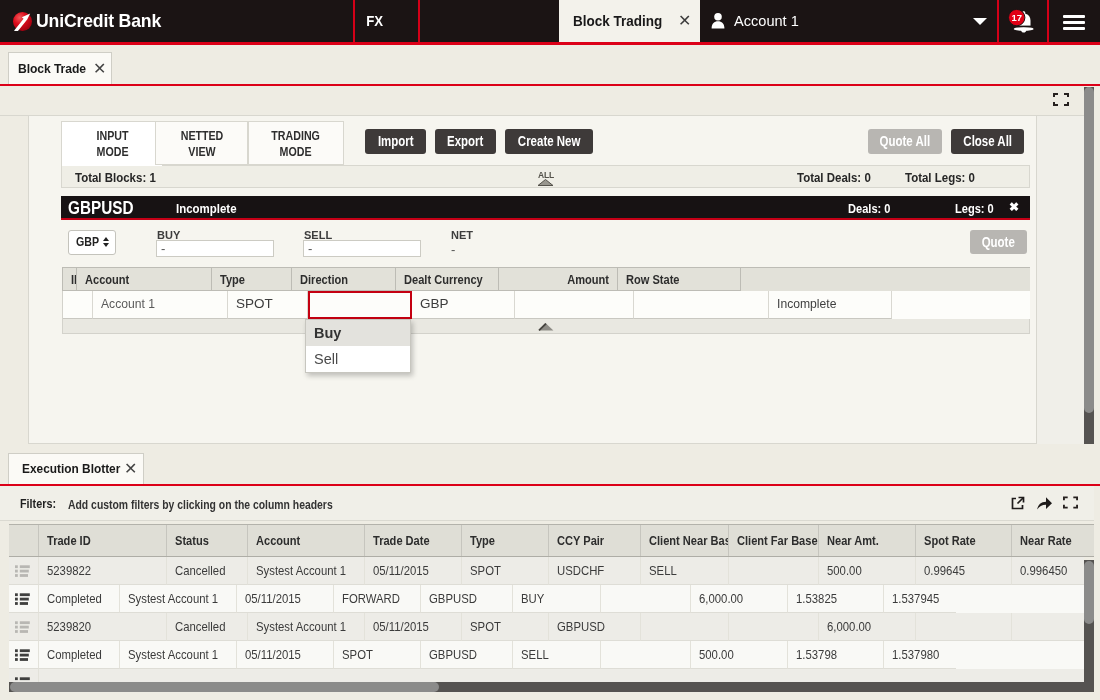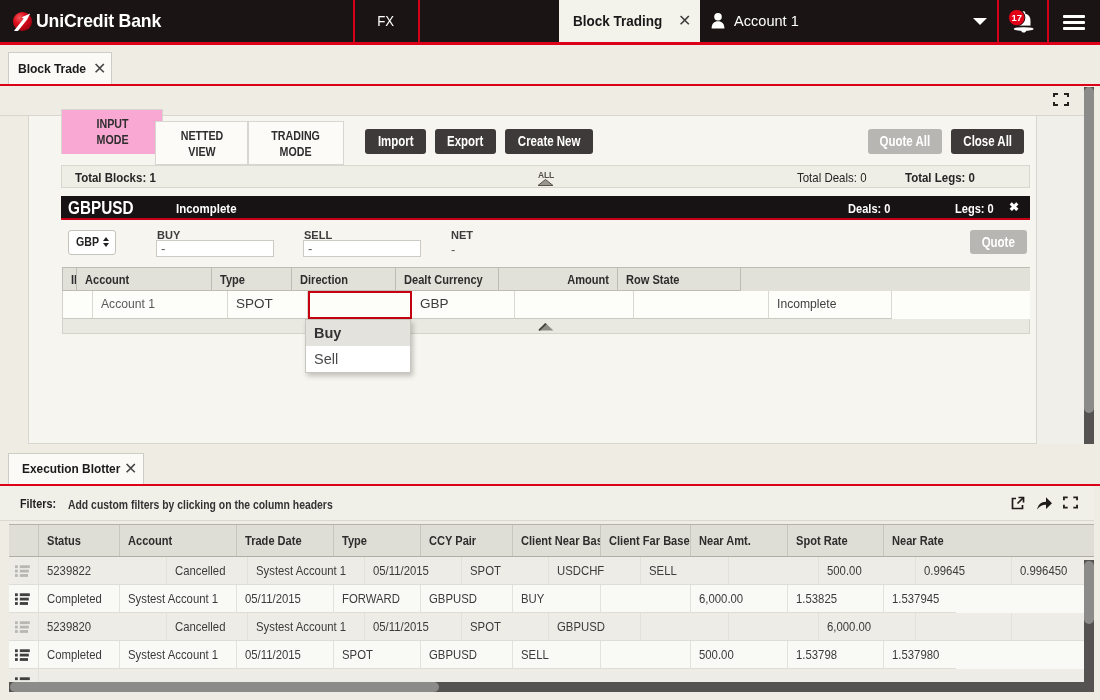--- a/index.html
+++ b/index.html
@@ -6,21 +6,21 @@
 html,body { width:1100px; height:700px; overflow:hidden; }
 body { font-family:"Liberation Sans", sans-serif; background:#eeece3; position:relative; }
 i.cx { display:inline-block; font-style:normal; transform-origin:0 50%; white-space:nowrap; }
 i.cc { transform-origin:50% 50%; }
 i.cr { transform-origin:100% 50%; }
 .abs { position:absolute; }
 
 #topbar { left:0; top:0; width:1100px; height:42px; background:#1b1414; }
 .sep { position:absolute; top:0; width:2px; height:42px; background:#d40018; }
 #logotext { left:36px; top:10px; color:#fff; font-size:19px; font-weight:bold; letter-spacing:-0.2px; }
-.topitem { position:absolute; top:0; height:42px; line-height:42px; color:#fff; font-size:15px; font-weight:normal; text-align:right; }
+.topitem { position:absolute; top:0; height:42px; line-height:42px; color:#fff; font-size:15px; font-weight:bold; text-align:center; }
 #toptab { left:559px; top:0; width:141px; height:42px; background:#f3f2eb; color:#191919; font-size:15px; line-height:42px; }
 #toptab b { margin-left:14px; }
 #toptab .x { position:absolute; left:119px; top:0; margin:0 !important; }
 #toptab .x { color:#3c3c3c; font-weight:normal; font-size:16px; margin-left:10px; }
 #acct { left:734px; top:0; height:42px; line-height:42px; color:#fff; font-size:15.5px; }
 #caret { left:973px; top:18px; width:0; height:0; border-left:7px solid transparent; border-right:7px solid transparent; border-top:7px solid #fff; }
 .hbar { position:absolute; left:1063px; width:22px; height:3px; background:#fff; border-radius:1px; }
 
 .redline { position:absolute; left:0; width:1100px; background:#dc0018; }
 
@@ -108,25 +108,25 @@
 
 <svg class="abs" style="left:1053px;top:93px" width="16" height="13" viewBox="0 0 16 13">
   <path d="M1,4 V1 H5 M11,1 H15 V4 M15,9 V12 H11 M5,12 H1 V9" fill="none" stroke="#26211f" stroke-width="2"></path>
 </svg>
 
 <div class="abs" style="left:0;top:115px;width:1084px;height:1px;background:#d8d7cf"></div>
 <div class="abs" style="left:1037px;top:116px;width:47px;height:328px;background:#f0efe9"></div>
 <div class="abs" id="panel"></div>
 
 <div class="abs" style="left:61px;top:165px;width:969px;height:23px;background:#efeee6;border:1px solid #d8d7cf"></div>
-<div class="mtab" style="left:61px;top:109px;width:102px;height:45px;background:#f9a8d4;border:1px solid #d8d7cf;border-bottom:none"><i class="cx cc" style="transform:scaleX(.82)">INPUT<br>MODE</i></div>
+<div class="mtab" style="left:61px;top:121px;width:102px;height:45px;background:#ffffff;border:1px solid #d8d7cf;border-bottom:none"><i class="cx cc" style="transform:scaleX(.82)">INPUT<br>MODE</i></div>
 <div class="mtab whitetab" style="left:155px;top:121px;width:93px;height:44px"><i class="cx cc" style="transform:scaleX(.82)">NETTED<br>VIEW</i></div>
 <div class="mtab whitetab" style="left:248px;top:121px;width:96px;height:44px"><i class="cx cc" style="transform:scaleX(.82)">TRADING<br>MODE</i></div>
 <div class="abs" style="left:75px;top:170px;font-size:13.5px;font-weight:bold;color:#262626"><i class="cx" style="transform:scaleX(.85)">Total Blocks: 1</i></div>
-<div class="abs" style="left:797px;top:170px;font-size:13.5px;font-weight:normal;color:#262626"><i class="cx" style="transform:scaleX(.85)">Total Deals: 0</i></div>
+<div class="abs" style="left:797px;top:170px;font-size:13.5px;font-weight:bold;color:#262626"><i class="cx" style="transform:scaleX(.85)">Total Deals: 0</i></div>
 <div class="abs" style="left:905px;top:170px;font-size:13.5px;font-weight:bold;color:#262626"><i class="cx" style="transform:scaleX(.85)">Total Legs: 0</i></div>
 <div class="abs" style="left:536px;top:170px;width:20px;text-align:center;font-size:8.5px;font-weight:bold;color:#55534c;letter-spacing:-0.2px">ALL</div>
 <svg class="abs" style="left:537px;top:179px" width="17" height="7" viewBox="0 0 17 7">
   <polygon points="8.5,0.5 16,6.5 1,6.5" fill="#98968e" stroke="#55534c" stroke-width="1"></polygon>
 </svg>
 
 <div class="btn" style="left:365px;top:129px;width:61px"><i class="cx cc" style="transform:scaleX(.82)">Import</i></div>
 <div class="btn" style="left:435px;top:129px;width:61px"><i class="cx cc" style="transform:scaleX(.82)">Export</i></div>
 <div class="btn" style="left:505px;top:129px;width:88px"><i class="cx cc" style="transform:scaleX(.82)">Create New</i></div>
 <div class="btn gray" style="left:868px;top:129px;width:74px"><i class="cx cc" style="transform:scaleX(.82)">Quote All</i></div>
@@ -200,20 +200,21 @@
   <svg style="position:absolute;left:1036px;top:9px" width="17" height="16" viewBox="0 0 17 16">
     <path d="M1.2,14.5 C2,9.5 5,6.8 10,6.7 V2.2 L16,8.2 L10,14 V9.8 C6,9.8 3.2,11.4 1.2,14.5 Z" fill="#1e1b1a"></path>
   </svg>
   <svg style="position:absolute;left:1063px;top:10px" width="15" height="13" viewBox="0 0 16 13">
     <path d="M1,4 V1 H5 M11,1 H15 V4 M15,9 V12 H11 M5,12 H1 V9" fill="none" stroke="#26211f" stroke-width="2"></path>
   </svg>
 </div>
 
 <div class="abs" id="t2h">
   <div class="c" style="width:30px"></div>
+  <div class="c" style="width:128px"><i class="cx" style="transform:scaleX(.82)">Trade ID</i></div>
   <div class="c" style="width:81px"><i class="cx" style="transform:scaleX(.82)">Status</i></div>
   <div class="c" style="width:117px"><i class="cx" style="transform:scaleX(.82)">Account</i></div>
   <div class="c" style="width:97px"><i class="cx" style="transform:scaleX(.82)">Trade Date</i></div>
   <div class="c" style="width:87px"><i class="cx" style="transform:scaleX(.82)">Type</i></div>
   <div class="c" style="width:92px"><i class="cx" style="transform:scaleX(.82)">CCY Pair</i></div>
   <div class="c" style="width:88px"><i class="cx" style="transform:scaleX(.82)">Client Near Base</i></div>
   <div class="c" style="width:90px"><i class="cx" style="transform:scaleX(.82)">Client Far Base</i></div>
   <div class="c" style="width:97px"><i class="cx" style="transform:scaleX(.82)">Near Amt.</i></div>
   <div class="c" style="width:96px"><i class="cx" style="transform:scaleX(.82)">Spot Rate</i></div>
   <div class="c" style="width:82px;border-right:none"><i class="cx" style="transform:scaleX(.82)">Near Rate</i></div>

